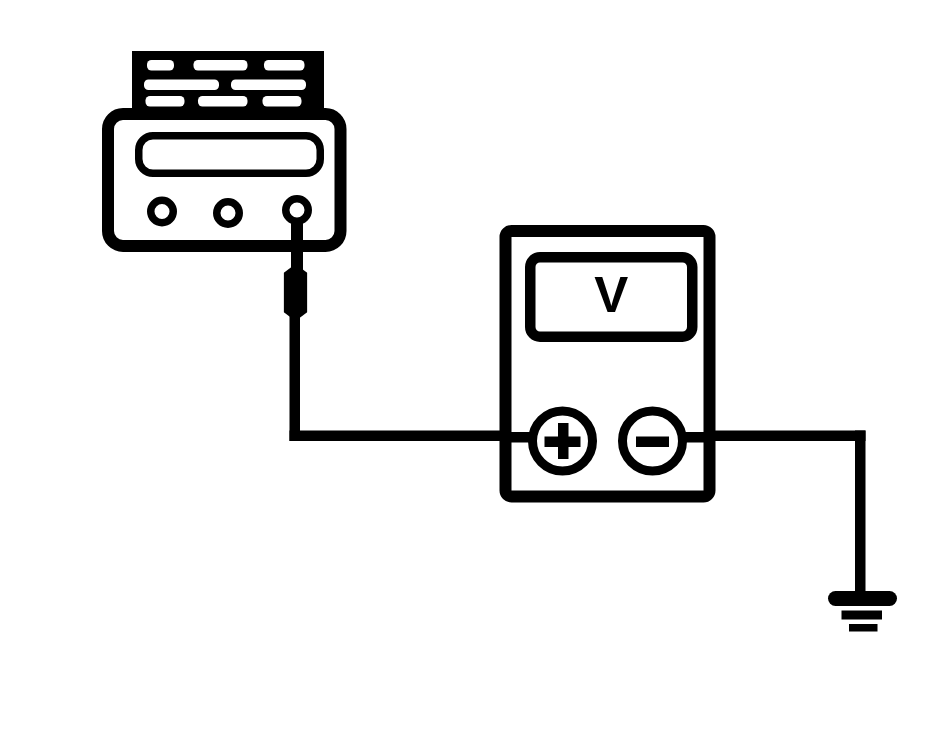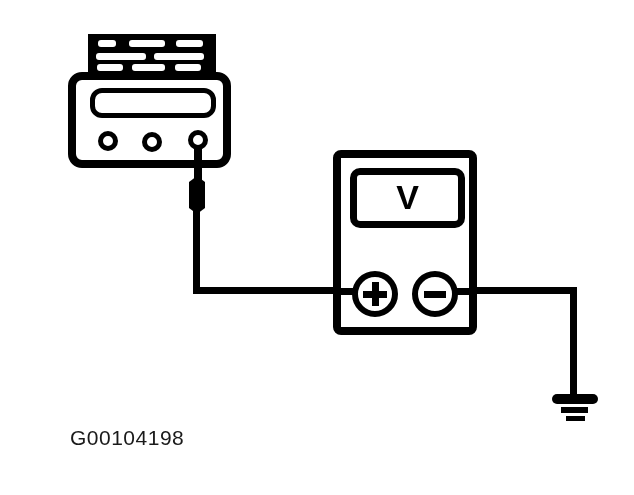--- a/index.html
+++ b/index.html
@@ -131,15 +131,14 @@
 
   <div class="abs wire wire-h2"></div>
   <div class="abs wire wire-v2"></div>
 
   <div>
     <div class="abs ink gnd-bar1"></div>
     <div class="abs ink gnd-bar2"></div>
     <div class="abs ink gnd-bar3"></div>
   </div>
 
-  <div class="abs caption">G00104198</div>
 
 </div>
 
 </body></html>

